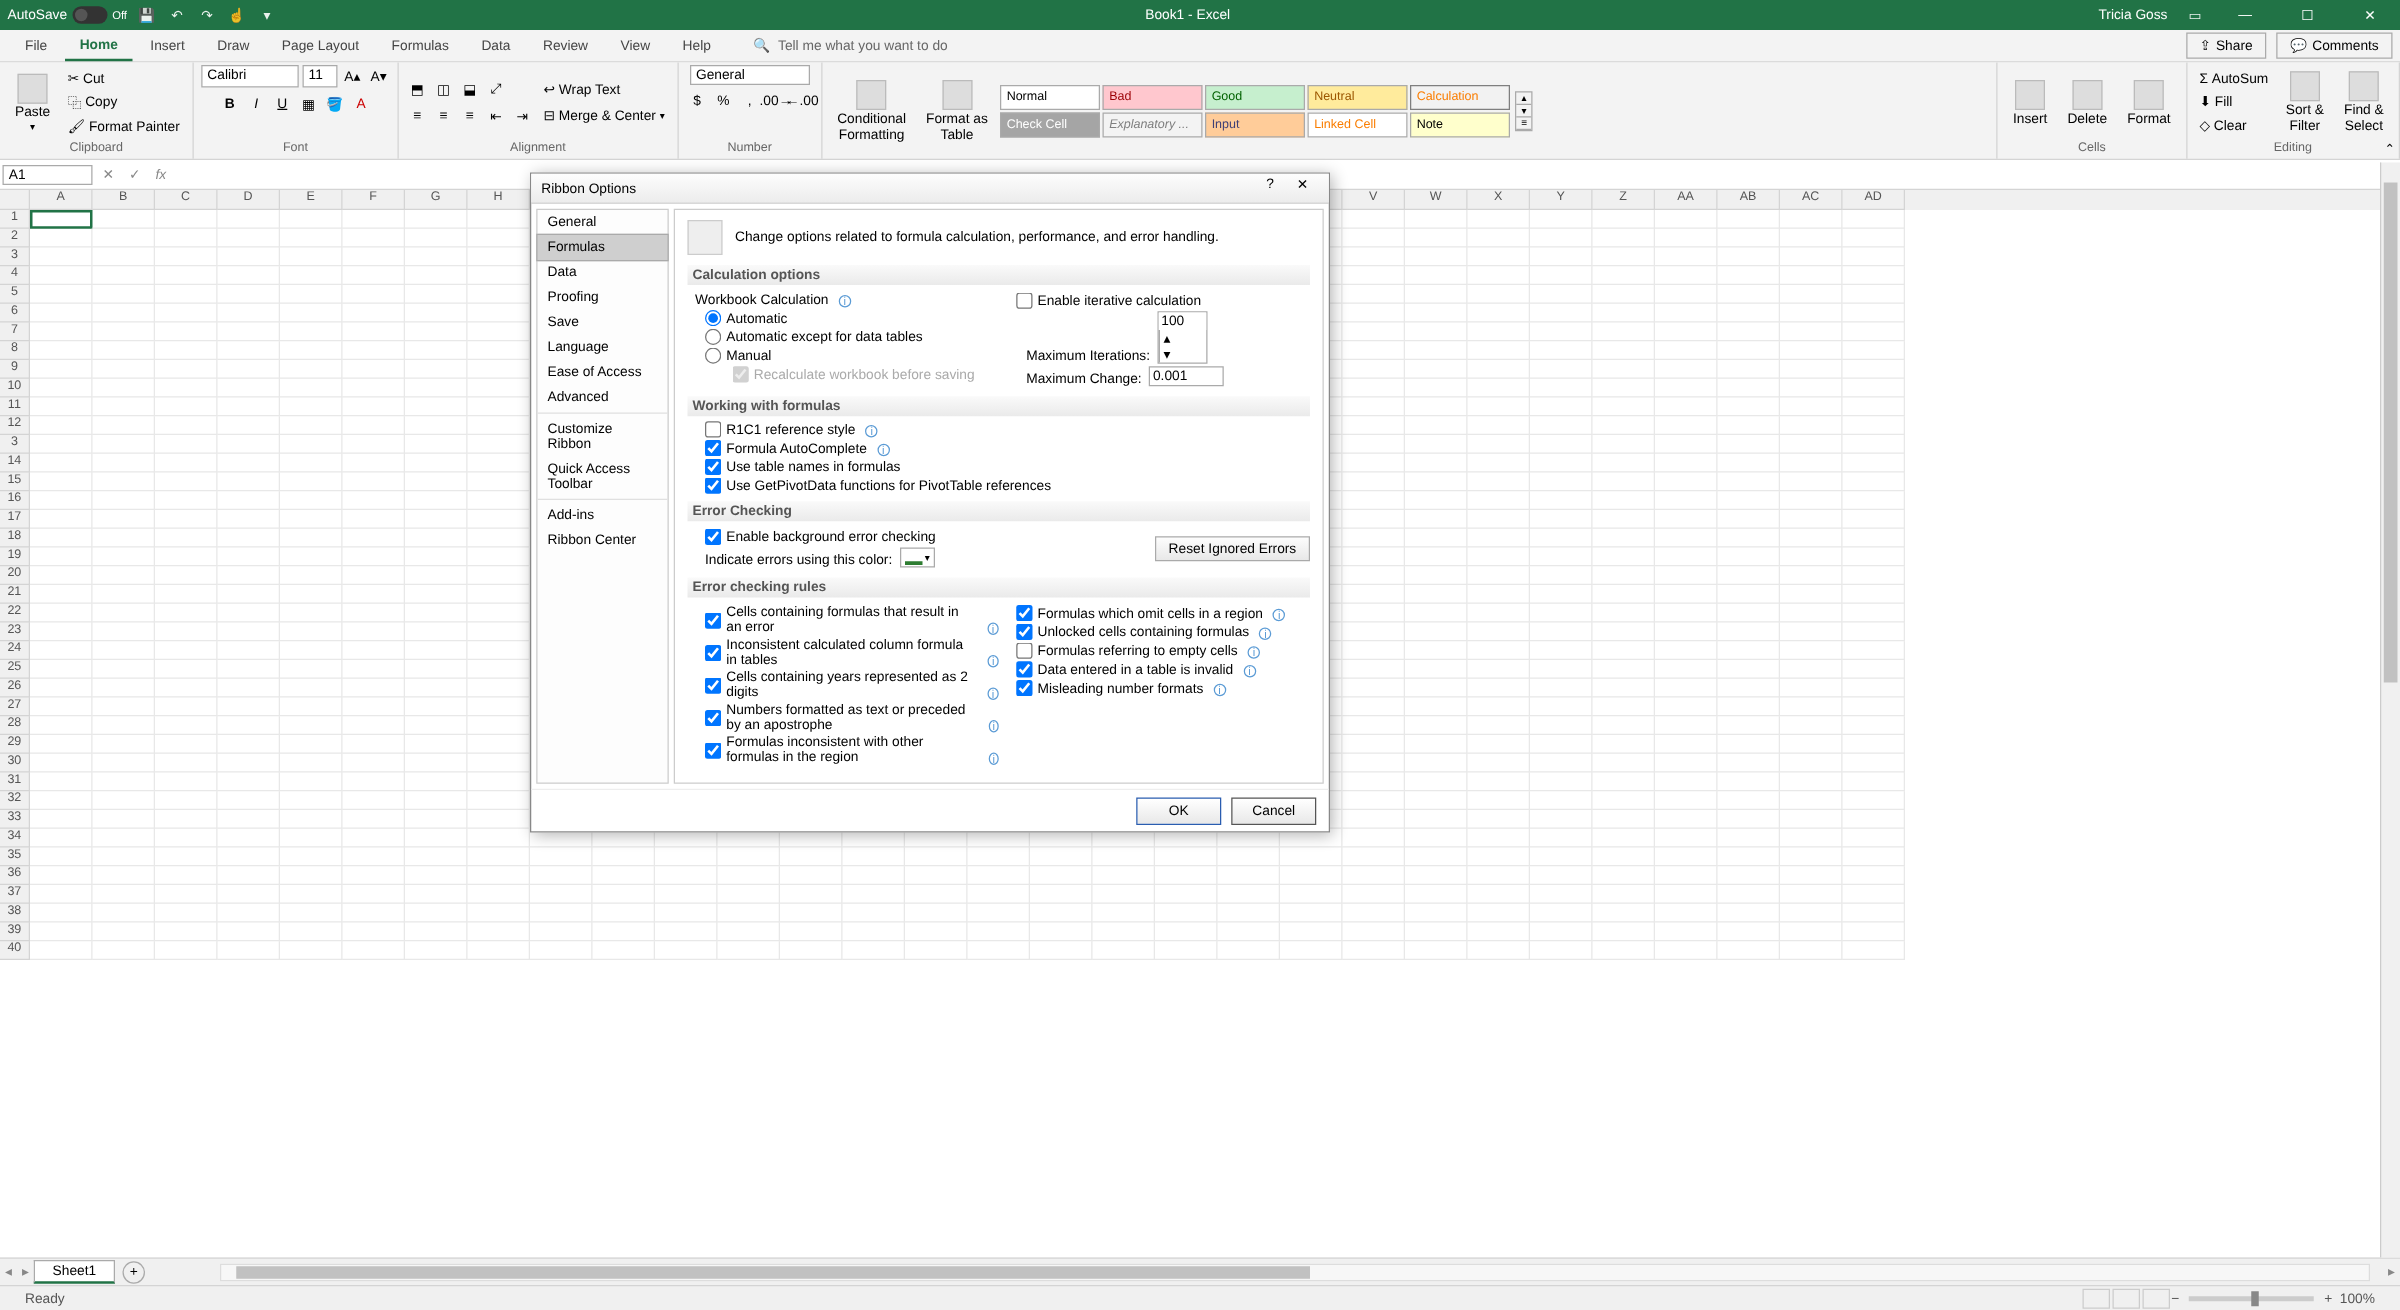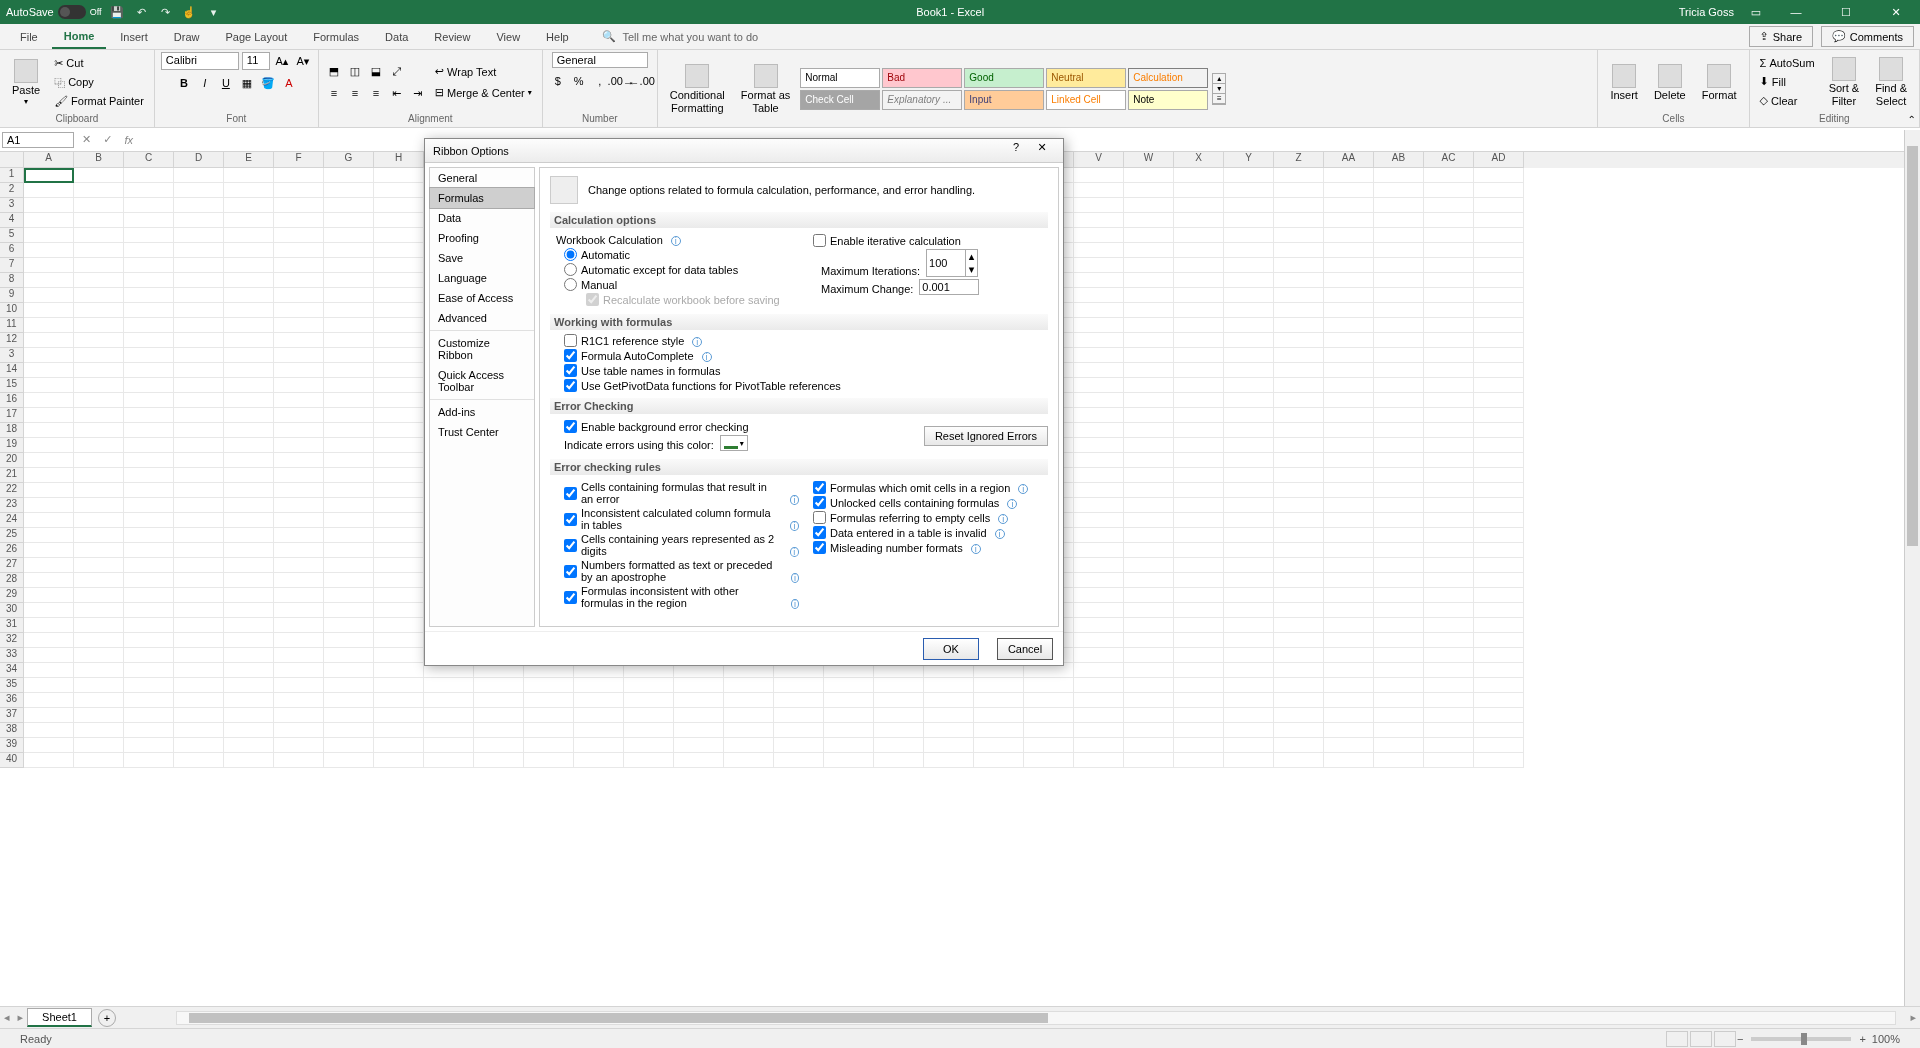--- a/index.html
+++ b/index.html
@@ -100,33 +100,33 @@
 .dialog-nav .item { padding:4px 8px; cursor:pointer; }
 .dialog-nav .item.active { background:#cfcfcf; border:1px solid #aaa; margin:-1px; }
 .dialog-nav .divider { height:1px; background:#e0e0e0; margin:2px 0; }
 .dialog-main { flex:1; border:1px solid #ccc; padding:8px 10px; overflow:auto; }
 .dialog-main .hdr { display:flex; align-items:center; gap:10px; margin-bottom:8px; }
 .dialog-main .hdr .ico { width:28px; height:28px; background:#eee; border:1px solid #ccc; }
 .dialog-main .section-title { background:linear-gradient(#fafafa,#eaeaea); padding:2px 4px; font-weight:600; color:#555; margin:6px 0 4px 0; }
 .dialog-main .field-row { display:flex; align-items:flex-end; gap:6px; margin:2px 0 2px 14px; font-size:11px; }
 .dialog-main .cols2 { display:flex; }
 .dialog-main .cols2 > div { flex:1; }
-.dialog-main .spin { display:inline-flex; border:1px solid #aaa; }
+.dialog-main .spin { display:inline-flex; border:1px solid #aaa;flex-direction:column; }
 .dialog-main .spin input { width:38px; border:none; padding:1px 2px; }
 .dialog-main .spin .arrows { width:12px; display:flex; flex-direction:column; border-left:1px solid #aaa; font-size:7px; }
 .dialog-main .spin .arrows span { flex:1; text-align:center; }
 .dialog-main .txtbox { border:1px solid #aaa; padding:1px 2px; width:60px; }
 .dialog-main .colorbtn { border:1px solid #aaa; padding:1px 3px; display:inline-flex; align-items:center; gap:2px; }
 .dialog-main .colorbtn .swatch { width:14px; height:12px; background:#fff; position:relative; }
 .dialog-main .colorbtn .swatch::after { content:""; position:absolute; bottom:0; left:0; right:0; height:3px; background:#2e7d32; }
 .dialog-main .resetbtn { border:1px solid #aaa; background:linear-gradient(#fdfdfd,#e8e8e8); padding:3px 10px; }
 .dialog-main label { display:flex; align-items:center; gap:4px; }
 .dialog-main .info { color:#5b9bd5; font-size:9px; border:1px solid #5b9bd5; border-radius:50%; width:10px; height:10px; display:inline-flex; align-items:center; justify-content:center; margin-left:2px; }
 .dialog-footer { height:34px; display:flex; justify-content:flex-end; align-items:center; gap:8px; padding:0 10px; border-top:1px solid #eee; }
-.dialog-footer button { width:56px; height:22px; border:1px solid #555; background:linear-gradient(#fff,#e8e8e8);margin-left:10px; }
+.dialog-footer button { width:68px; height:22px; border:1px solid #555; background:linear-gradient(#fff,#e8e8e8); }
 .dialog-footer button.primary { border:1px solid #2a5db0; }
 
 input[type=checkbox],input[type=radio]{ margin:0; }
 u { text-decoration:underline; }
 </style>
 </head>
 <body>
 
 <div class="titlebar">
   <div class="qs">
@@ -1775,21 +1775,21 @@
       <div class="item">Proofing</div>
       <div class="item">Save</div>
       <div class="item">Language</div>
       <div class="item">Ease of Access</div>
       <div class="item">Advanced</div>
       <div class="divider"></div>
       <div class="item">Customize Ribbon</div>
       <div class="item">Quick Access Toolbar</div>
       <div class="divider"></div>
       <div class="item">Add-ins</div>
-      <div class="item">Trust Center</div>
+      <div class="item">Ribbon Center</div>
     </div>
     <div class="dialog-main">
       <div class="hdr">
           <div class="ico"></div>
           <span>Change options related to formula calculation, performance, and error handling.</span>
         </div>
 
       <div class="section-title">Calculation options</div>
       <div class="cols2">
         <div>

